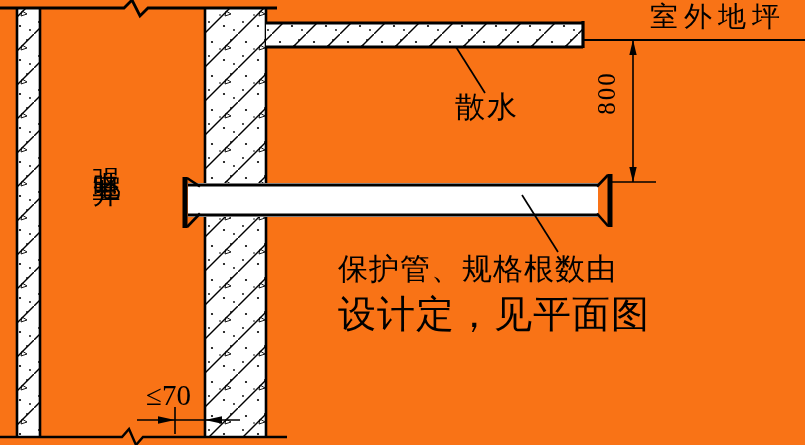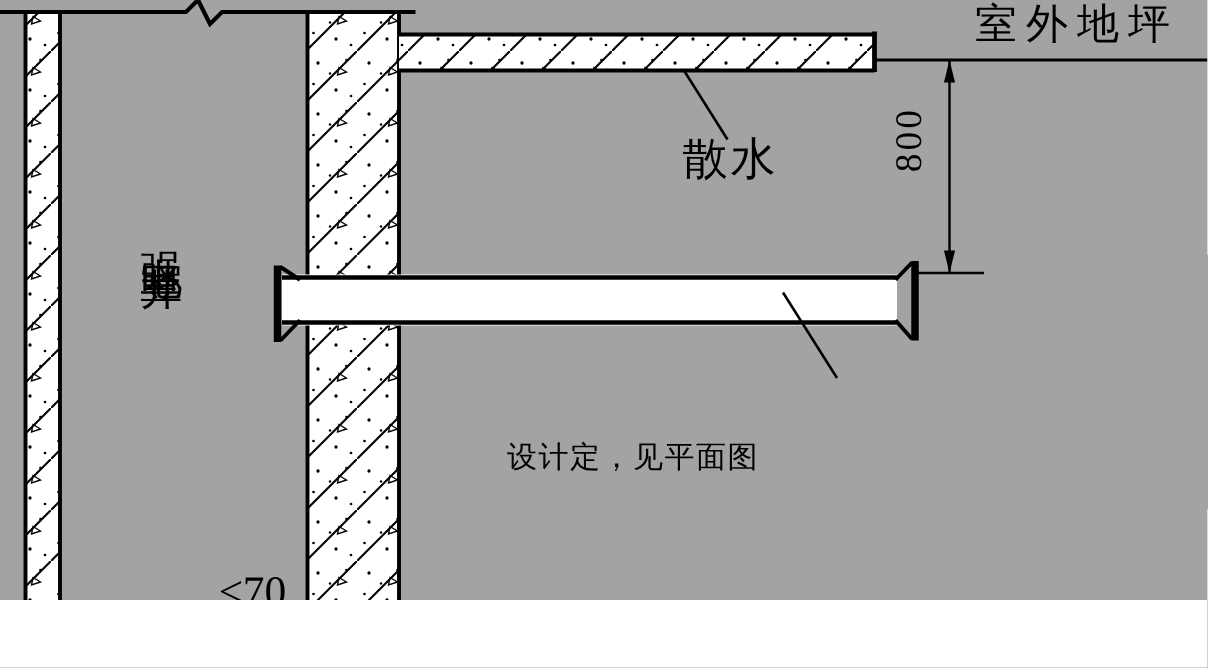--- a/index.html
+++ b/index.html
@@ -3,22 +3,22 @@
 <meta charset="utf-8">
 <style>
   html, body {
     margin: 0;
     padding: 0;
     background: #ffffff;
   }
   .canvas {
     position: relative;
     width: 805px;
-    height: 400px;
-    background: #a3a3a3;
+    height: 445px;
+    background: #f97316;
     overflow: hidden;
     font-family: "Liberation Serif", "DejaVu Serif", serif;
     color: #000000;
     text-decoration: underline;
   }
   .canvas svg {
     position: absolute;
     left: 0;
     top: 0;
   }
@@ -52,21 +52,21 @@
   }
   .lbl-note1 {
     left: 338px;
     top: 254px;
     font-size: 30px;
     letter-spacing: 1px;
   }
   .lbl-note2 {
     left: 338px;
     top: 295px;
-    font-size: 20px;
+    font-size: 38px;
     letter-spacing: 1px;
   }
   .lbl-800 {
     left: 571px;
     top: 80px;
     width: 72px;
     height: 26px;
     font-size: 25px;
     text-align: center;
     transform: rotate(-90deg);
@@ -160,20 +160,21 @@
       <polygon points="205,420 222,416.3 222,423.7" fill="#000"></polygon>
     </g>
   </svg>
 
   <div class="lbl lbl-ground">室外地坪</div>
 
   <div class="lbl lbl-apron">散水</div>
 
   <div class="lbl lbl-shaft">强电竖井</div>
 
+  <div class="lbl lbl-note1">保护管、规格根数由</div>
 
   <div class="lbl lbl-note2">设计定，见平面图</div>
 
   <div class="lbl lbl-800">800</div>
 
   <div class="lbl lbl-50">≤70</div>
 
 </div>
 
 </body></html>

